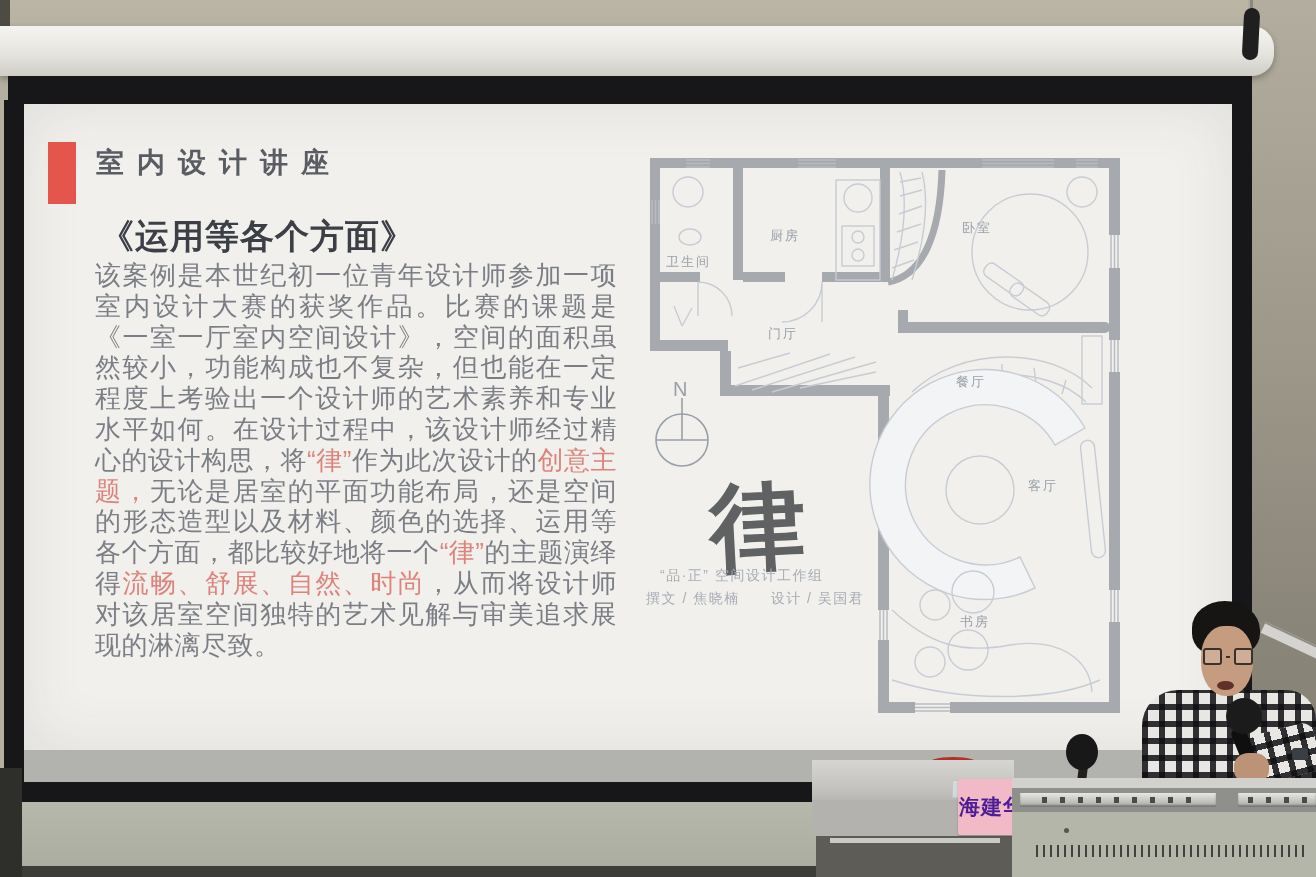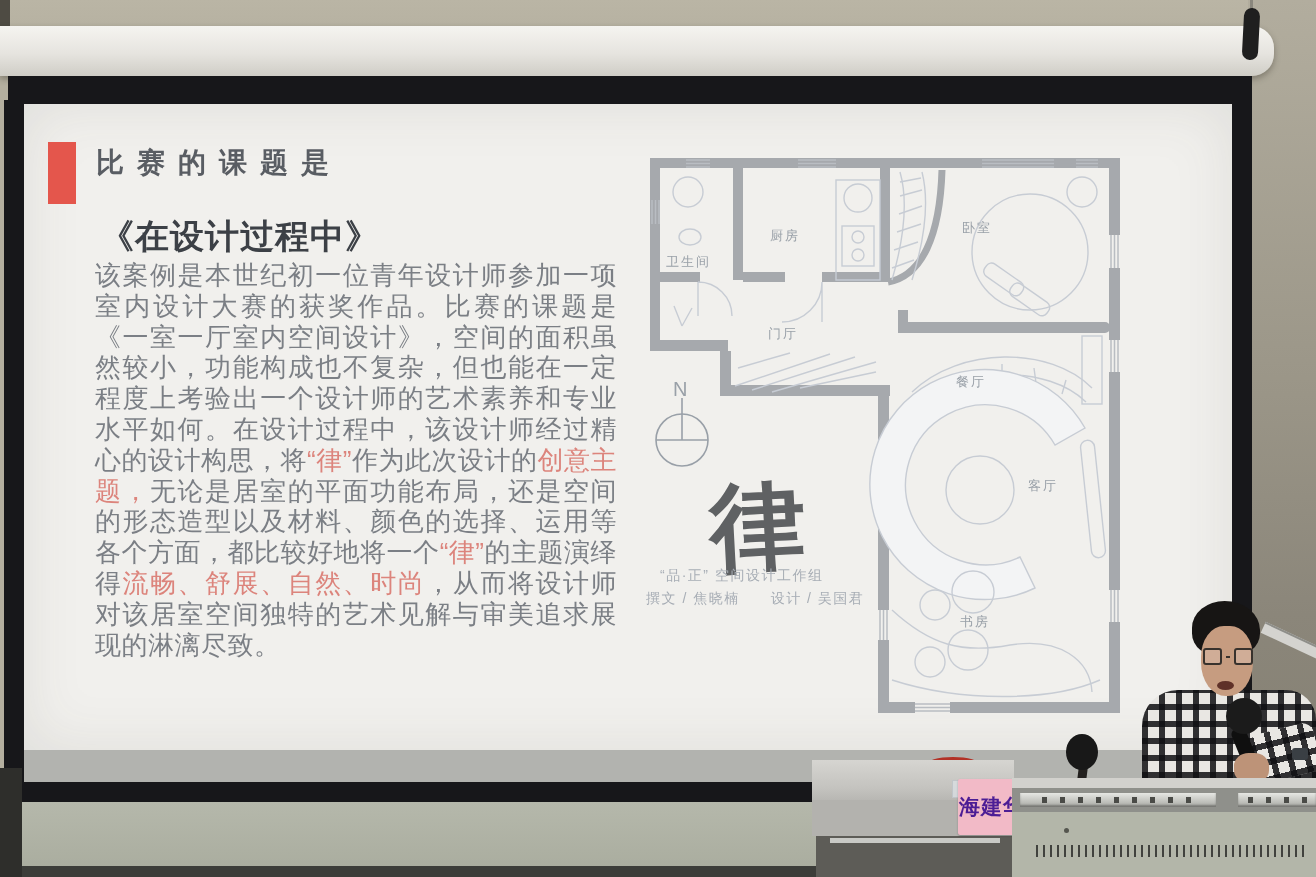--- a/index.html
+++ b/index.html
@@ -103,22 +103,22 @@
   <div class="abs frame" style="left:1232px;top:100px;width:20px;height:692px;"></div>
   <div class="abs screen-gray-band"></div>
   <div class="abs frame" style="left:8px;top:782px;width:1244px;height:22px;"></div>
   <div class="abs lower-board"></div>
   <div class="abs floor-strip"></div>
   <div class="abs dark-left-col"></div>
   <div class="abs screen-white"></div>
 
   <div class="slide">
     <div class="abs kicker-bar"></div>
-    <div class="abs kicker">比赛的课题是</div>
-    <div class="abs slide-title">《在设计过程中》</div>
+    <div class="abs kicker">室内设计讲座</div>
+    <div class="abs slide-title">《运用等各个方面》</div>
     <div class="abs slide-body"><span>该案例是本世纪初一位青年设计师参加一项室内设计大赛的获奖作品。比赛的课题是《一室一厅室内空间设计》，空间的面积虽然较小，功能构成也不复杂，但也能在一定程度上考验出一个设计师的艺术素养和专业水平如何。在设计过程中，该设计师经过精心的设计构思，将</span><span class="red">“律”</span><span>作为此次设计的</span><span class="red">创意主题，</span><span>无论是居室的平面功能布局，还是空间的形态造型以及材料、颜色的选择、运用等各个方面，都比较好地将一个</span><span class="red">“律”</span><span>的主题演绎得</span><span class="red">流畅、舒展、自然、时尚</span><span>，从而将设计师对该居室空间独特的艺术见解与审美追求展现的淋漓尽致。</span></div>
 
     <svg class="abs plan-wrap" viewBox="0 0 530 600">
 
       <g fill="#a6a9ad">
         <rect x="20" y="18" width="470" height="10"></rect>
         <rect x="20" y="18" width="10" height="148"></rect>
         <rect x="20" y="158" width="10" height="52"></rect>
         <rect x="20" y="200" width="78" height="11"></rect>
         <rect x="90" y="211" width="11" height="42"></rect>

